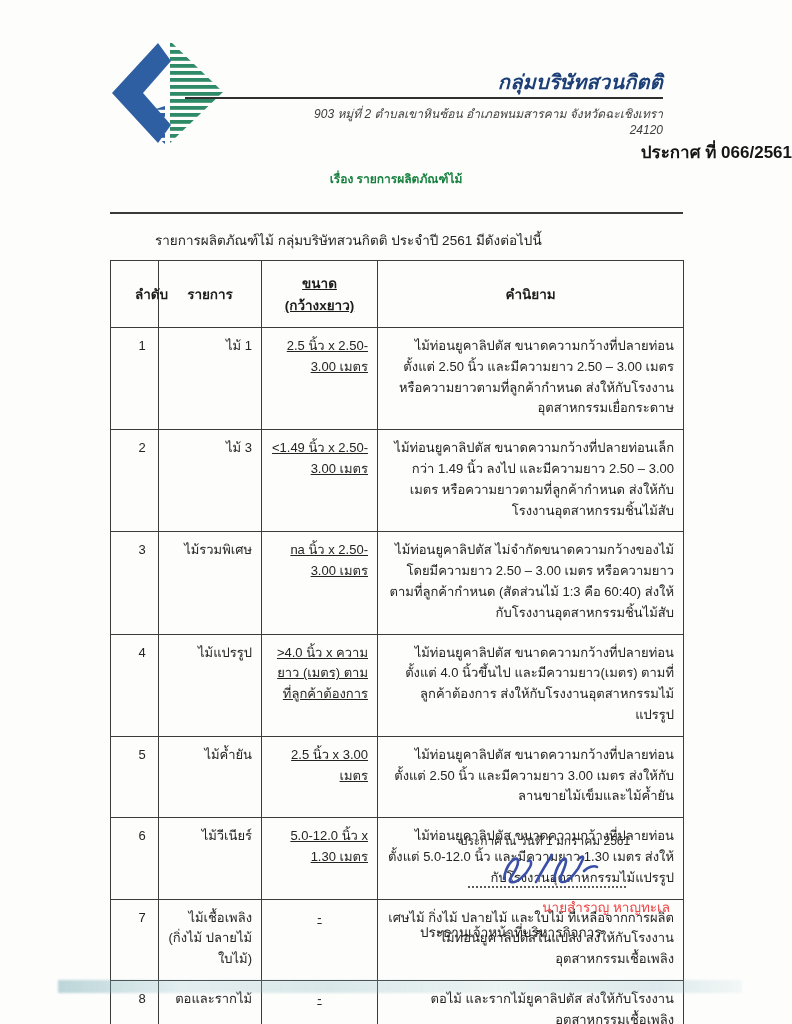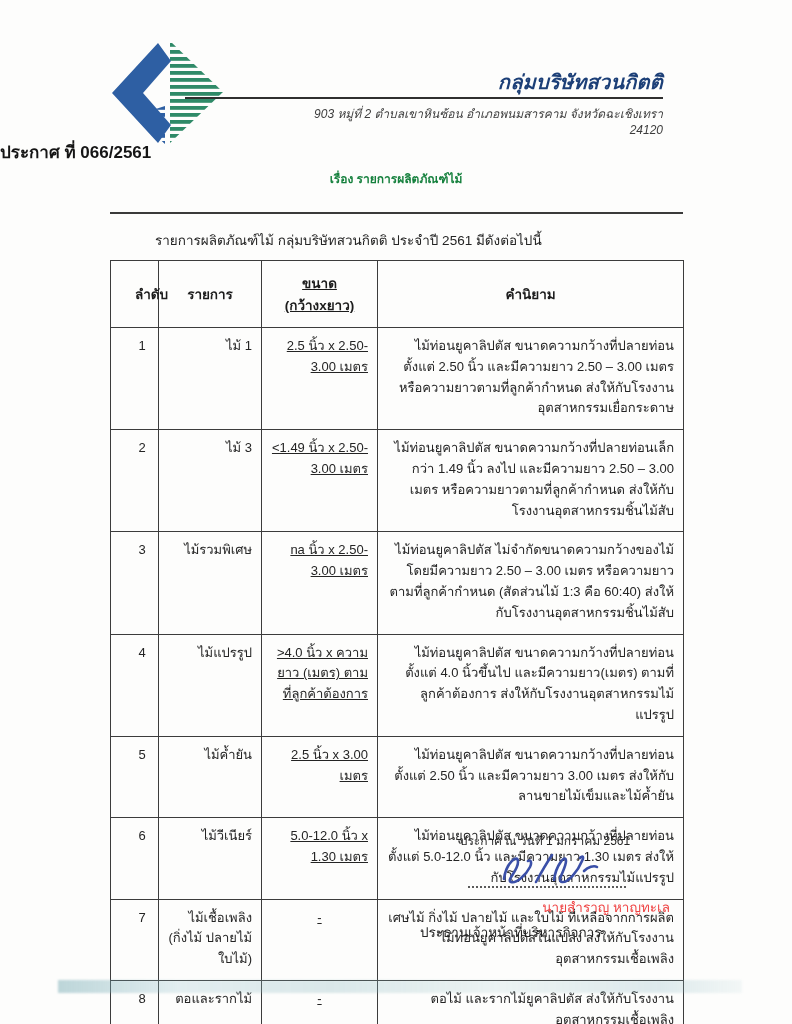--- a/index.html
+++ b/index.html
@@ -24,21 +24,21 @@
     text-align: right; font-size: 20px; font-weight: bold; font-style: italic;
     color: #1c3f77; letter-spacing: 0.2px;
   }
   .header-rule { position: absolute; left: 185px; top: 97px; width: 478px; height: 2px; background: #2f2f2f; }
   .address {
     position: absolute; left: 283px; top: 104px; width: 380px;
     text-align: right; font-style: italic; font-size: 12px; color: #3d3d3d;
   }
 
   
-  .doc-title-1 { position: absolute; left: 0; right: 0; top: 138px; text-align: left; font-size: 17px; font-weight: bold; color: #151515; }
+  .doc-title-1 { position: absolute; left: 0; right: 0; top: 138px; text-align: right; font-size: 17px; font-weight: bold; color: #151515; }
   .doc-title-2 { position: absolute; left: 0; right: 0; top: 169px; text-align: center; font-size: 12px; font-weight: bold; color: #15803d; }
   .title-divider { position: absolute; left: 110px; top: 212px; width: 573px; height: 2px; background: #3a3a3a; }
 
   .intro { position: absolute; left: 155px; top: 229px; font-size: 13.5px; color: #242424; }
 
   
   .product-table-wrap { position: absolute; left: 110px; top: 260px; width: 573px; }
   table { border-collapse: collapse; width: 100%; table-layout: fixed; }
   th, td { border: 1.4px solid #3c3c3c; }
   th {

